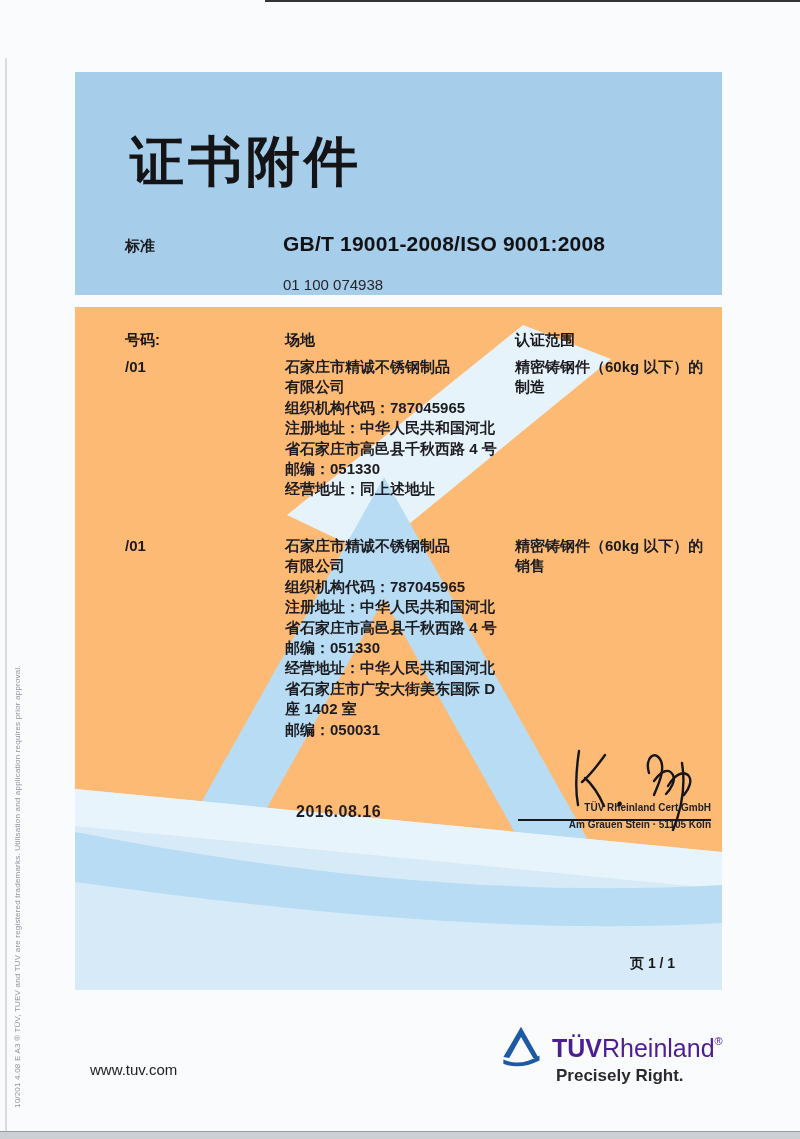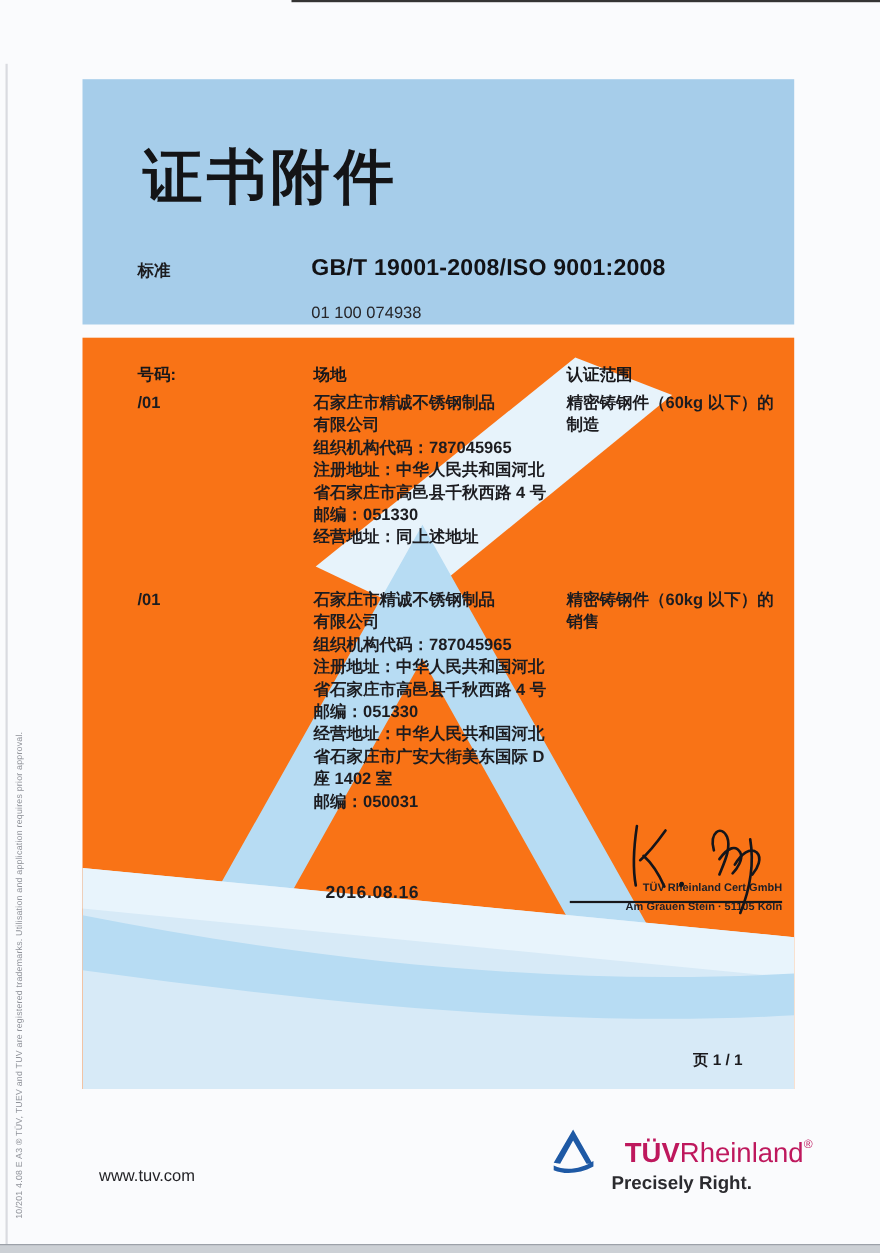--- a/index.html
+++ b/index.html
@@ -21,42 +21,42 @@
   }
   
   .header-box{position:absolute;left:75px;top:72px;width:647px;height:223px;background:#a6cdea;}
   .cert-title{position:absolute;left:55px;top:60px;font-size:54px;line-height:1.1;font-weight:700;letter-spacing:4px;color:#141416;text-align:right;}
   .meta-label{position:absolute;font-size:15px;font-weight:700;color:#1c1c1f;}
   .std-label{left:50px;top:165px;}
   .std-value{position:absolute;left:208px;top:160px;font-size:21px;font-weight:700;letter-spacing:.2px;color:#121215;}
   .certno-label{left:50px;top:203px;margin-top:40px;}
   .certno-value{position:absolute;left:208px;top:204px;font-size:15px;font-weight:500;color:#26262a;}
   
-  .panel{position:absolute;left:75px;top:307px;width:647px;height:683px;background:#f97316;}
+  .panel{position:absolute;left:75px;top:307px;width:647px;height:683px;background:#fdba74;}
   .panel .wm{position:absolute;left:0;top:0;width:647px;height:683px;z-index:0;}
   .p-abs{position:absolute;z-index:1;}
   .th{font-size:15px;font-weight:700;color:#17171a;}
   .txt{font-size:15px;font-weight:700;line-height:20.4px;color:#1c1c20;}
   .col-num{left:50px;}
   .col-site{left:210px;width:215px;}
   .col-scope{left:440px;width:205px;}
   .hdr-row{top:24px;}
   .row1{top:50px;}
   .row2{top:229px;}
   .issue-date{left:221px;top:496px;font-size:16px;font-weight:600;letter-spacing:.5px;color:#1d1d21;}
   .sig-line{left:443px;top:512px;width:193px;height:2px;background:#17171a;}
   .signer{left:386px;top:492px;width:250px;text-align:right;font-size:10px;line-height:17px;color:#1d1f26;}
   .signer .org{font-weight:700;}
   .signer .addr{font-weight:600;}
   .signature-svg{left:488px;top:430px;width:150px;height:96px;}
   .page-num{left:555px;top:648px;font-size:14px;font-weight:700;color:#1a1a1d;}
   
   .website{position:absolute;left:90px;top:1061px;font-size:15px;font-weight:500;color:#222226;}
   .tuv-logo{position:absolute;left:500px;top:1026px;width:42px;height:42px;}
-  .brand{position:absolute;left:568px;top:1036px;font-size:25px;line-height:1;color:#be185d;white-space:nowrap;}
+  .brand{position:absolute;left:552px;top:1036px;font-size:25px;line-height:1;color:#4c1d95;white-space:nowrap;}
   .brand .b{font-weight:700;}
   .brand .r{font-weight:400;}
   .brand sup{font-size:11px;vertical-align:12px;}
   .tagline{position:absolute;left:556px;top:1066px;font-size:17px;font-weight:600;color:#2b2b2f;}
 </style>
 </head>
 <body>
 
 <div class="page">
 

